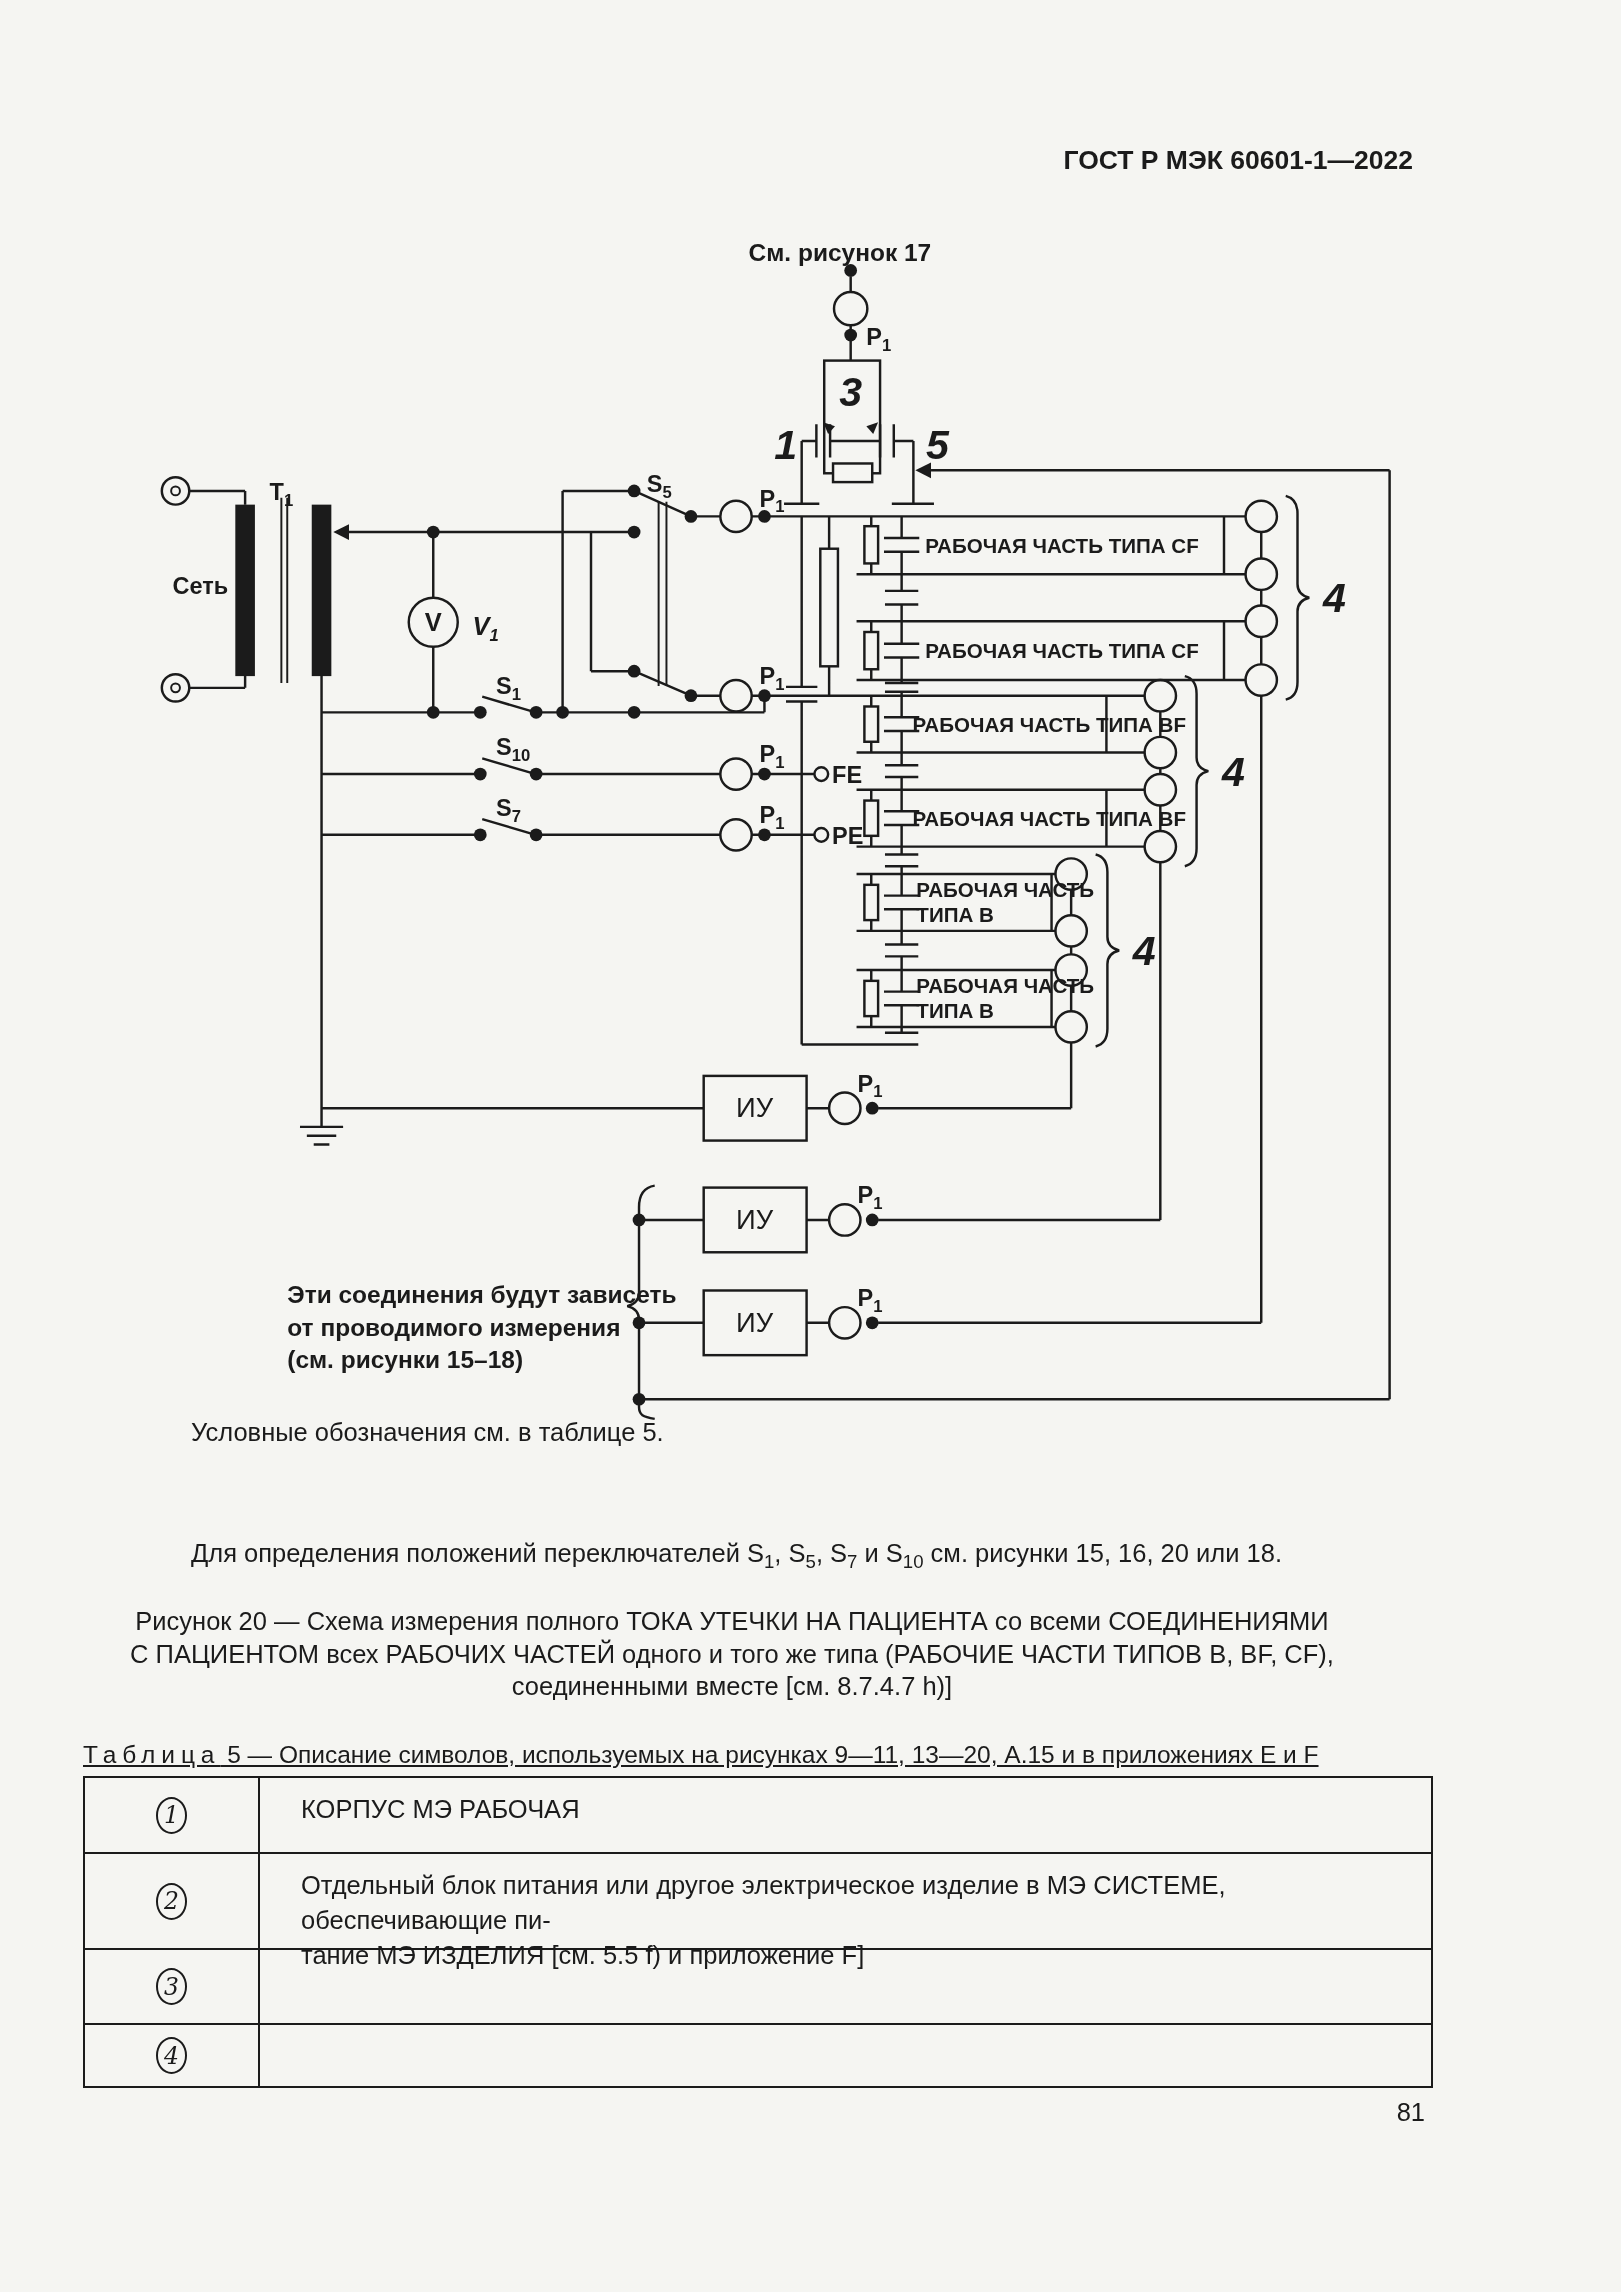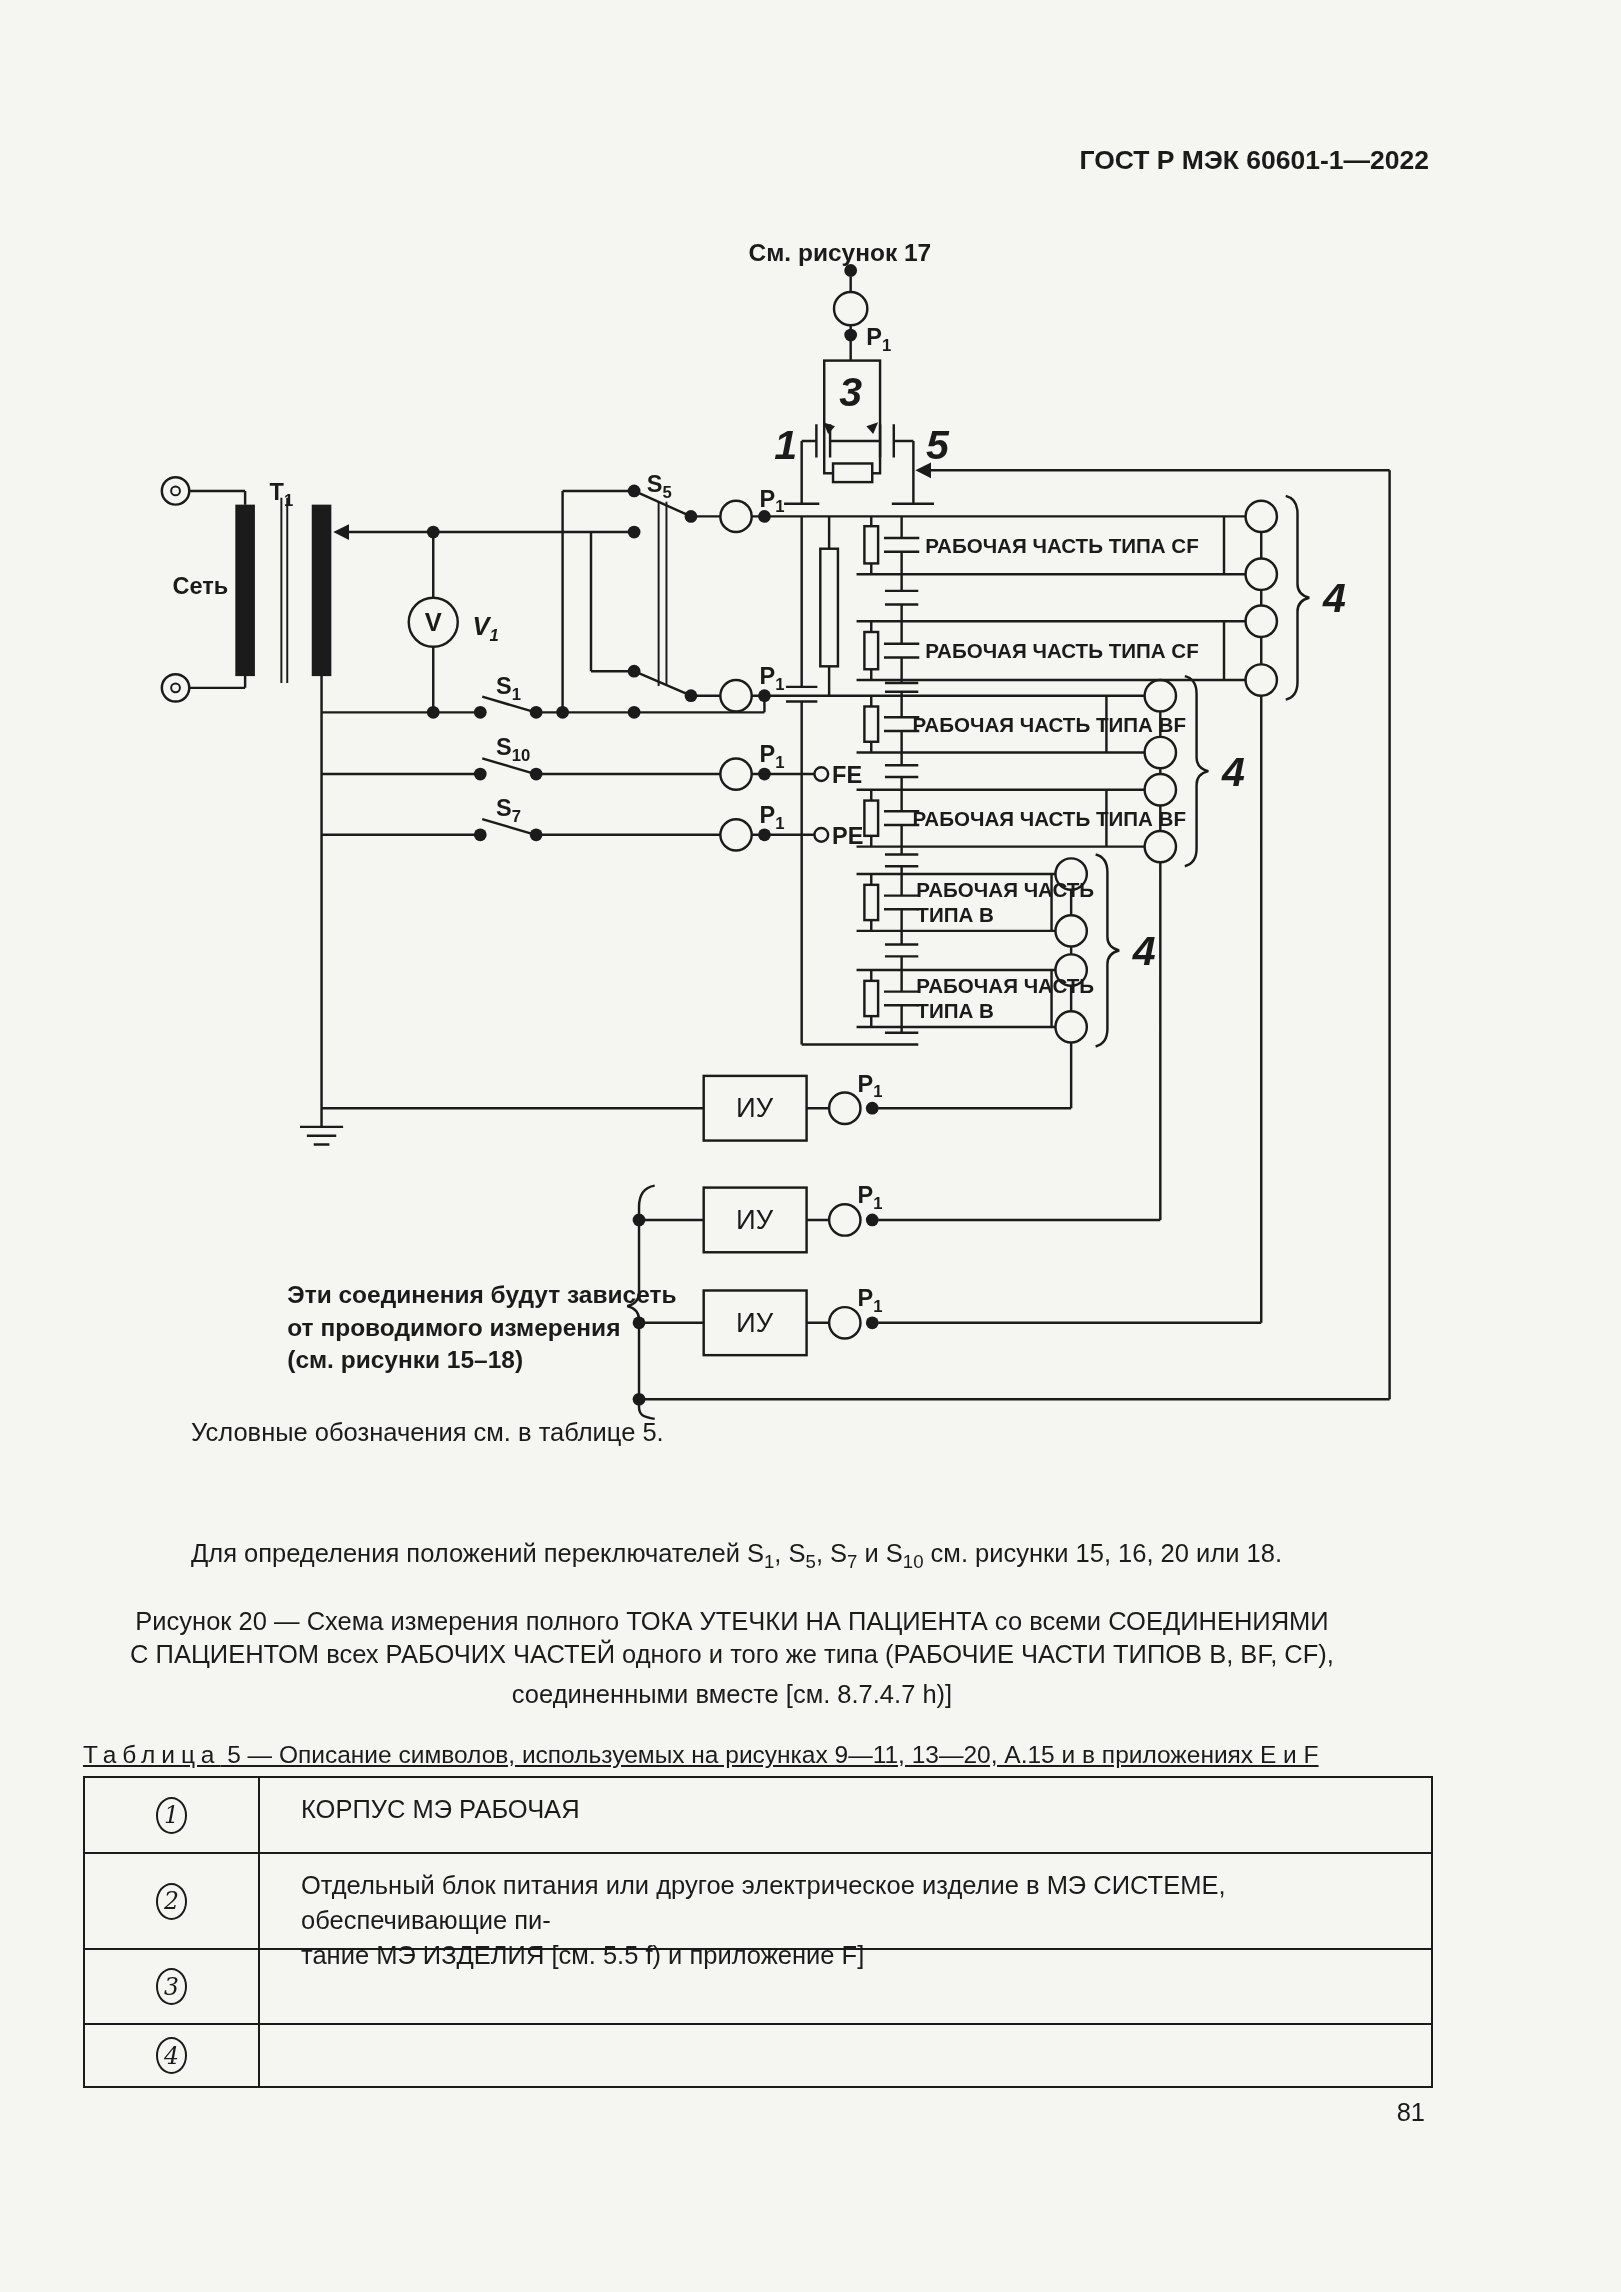--- a/index.html
+++ b/index.html
@@ -15,21 +15,21 @@
   text{fill:#1b1b1b;}
   .lbl{font:bold 24px "Liberation Sans",sans-serif;}
   .sub{font-size:17px;}
   .big{font:italic bold 42px "Liberation Sans",sans-serif;}
   .bx{font:bold 21px "Liberation Sans",sans-serif;}
   .iu{font:28px "Liberation Sans",sans-serif;}
   .vtx{font:bold 26px "Liberation Sans",sans-serif;}
   .vit{font:italic bold 26px "Liberation Sans",sans-serif;}
   .seefig{font:bold 25px "Liberation Sans",sans-serif;}
   .bnote{font:bold 25px "Liberation Sans",sans-serif;}
-  .header{right:192px;top:145px;font:bold 26.5px "Liberation Sans",sans-serif;margin-left:45px;}
+  .header{right:208px;top:145px;font:bold 26.5px "Liberation Sans",sans-serif;margin-left:45px;}
   .note{left:191px;font:25.5px "Liberation Sans",sans-serif;}
   .sb{vertical-align:sub;font-size:18.6px;line-height:0;}
   .capline{left:0;width:1464px;text-align:center;font:25.5px "Liberation Sans",sans-serif;}
   .tcap{left:83px;top:1741px;font:24.5px "Liberation Sans",sans-serif;text-decoration:underline;}
   .tcap .spaced{letter-spacing:5.9px;}
   .tbl{left:83px;top:1776px;width:1346px;border:2.5px solid #1b1b1b;}
   .trow{display:flex;border-bottom:2.9px solid #1b1b1b;}
   .trow:last-child{border-bottom:none;}
   .tnum{width:173px;flex:0 0 173px;border-right:2.5px solid #1b1b1b;
         display:flex;align-items:center;justify-content:center;}
@@ -251,21 +251,21 @@
   <text class="bnote" x="293" y="1330">Эти соединения будут зависеть</text>
   <text class="bnote" x="293" y="1363">от проводимого измерения</text>
   <text class="bnote" x="293" y="1396">(см. рисунки 15–18)</text>
 </svg>
 
 <div class="abs note" style="top:1418px;">Условные обозначения см. в таблице 5.</div>
 <div class="abs note" style="top:1539px;"><span>Для определения положений переключателей S</span><span class="sb">1</span><span>, S</span><span class="sb">5</span><span>, S</span><span class="sb">7</span><span> и S</span><span class="sb">10</span><span> см. рисунки 15, 16, 20 или 18.</span></div>
 
 <div class="abs capline" style="top:1607px;">Рисунок 20 — Схема измерения полного ТОКА УТЕЧКИ НА ПАЦИЕНТА со всеми СОЕДИНЕНИЯМИ</div>
 <div class="abs capline" style="top:1640px;">С ПАЦИЕНТОМ всех РАБОЧИХ ЧАСТЕЙ одного и того же типа (РАБОЧИЕ ЧАСТИ ТИПОВ В, BF, CF),</div>
-<div class="abs capline" style="top:1672px;margin-top:8px;">соединенными вместе [см. 8.7.4.7 h)]</div>
+<div class="abs capline" style="top:1672px;">соединенными вместе [см. 8.7.4.7 h)]</div>
 
 <div class="abs tcap"><span class="spaced">Таблица</span><span> 5 — Описание символов, используемых на рисунках 9—11, 13—20, А.15 и в приложениях Е и F</span></div>
 
 <div class="abs tbl">
   <div class="trow r1">
     <div class="tnum">
         <div class="circled">1</div>
       </div>
     <div class="ttxt">
         <div>КОРПУС МЭ РАБОЧАЯ</div>

